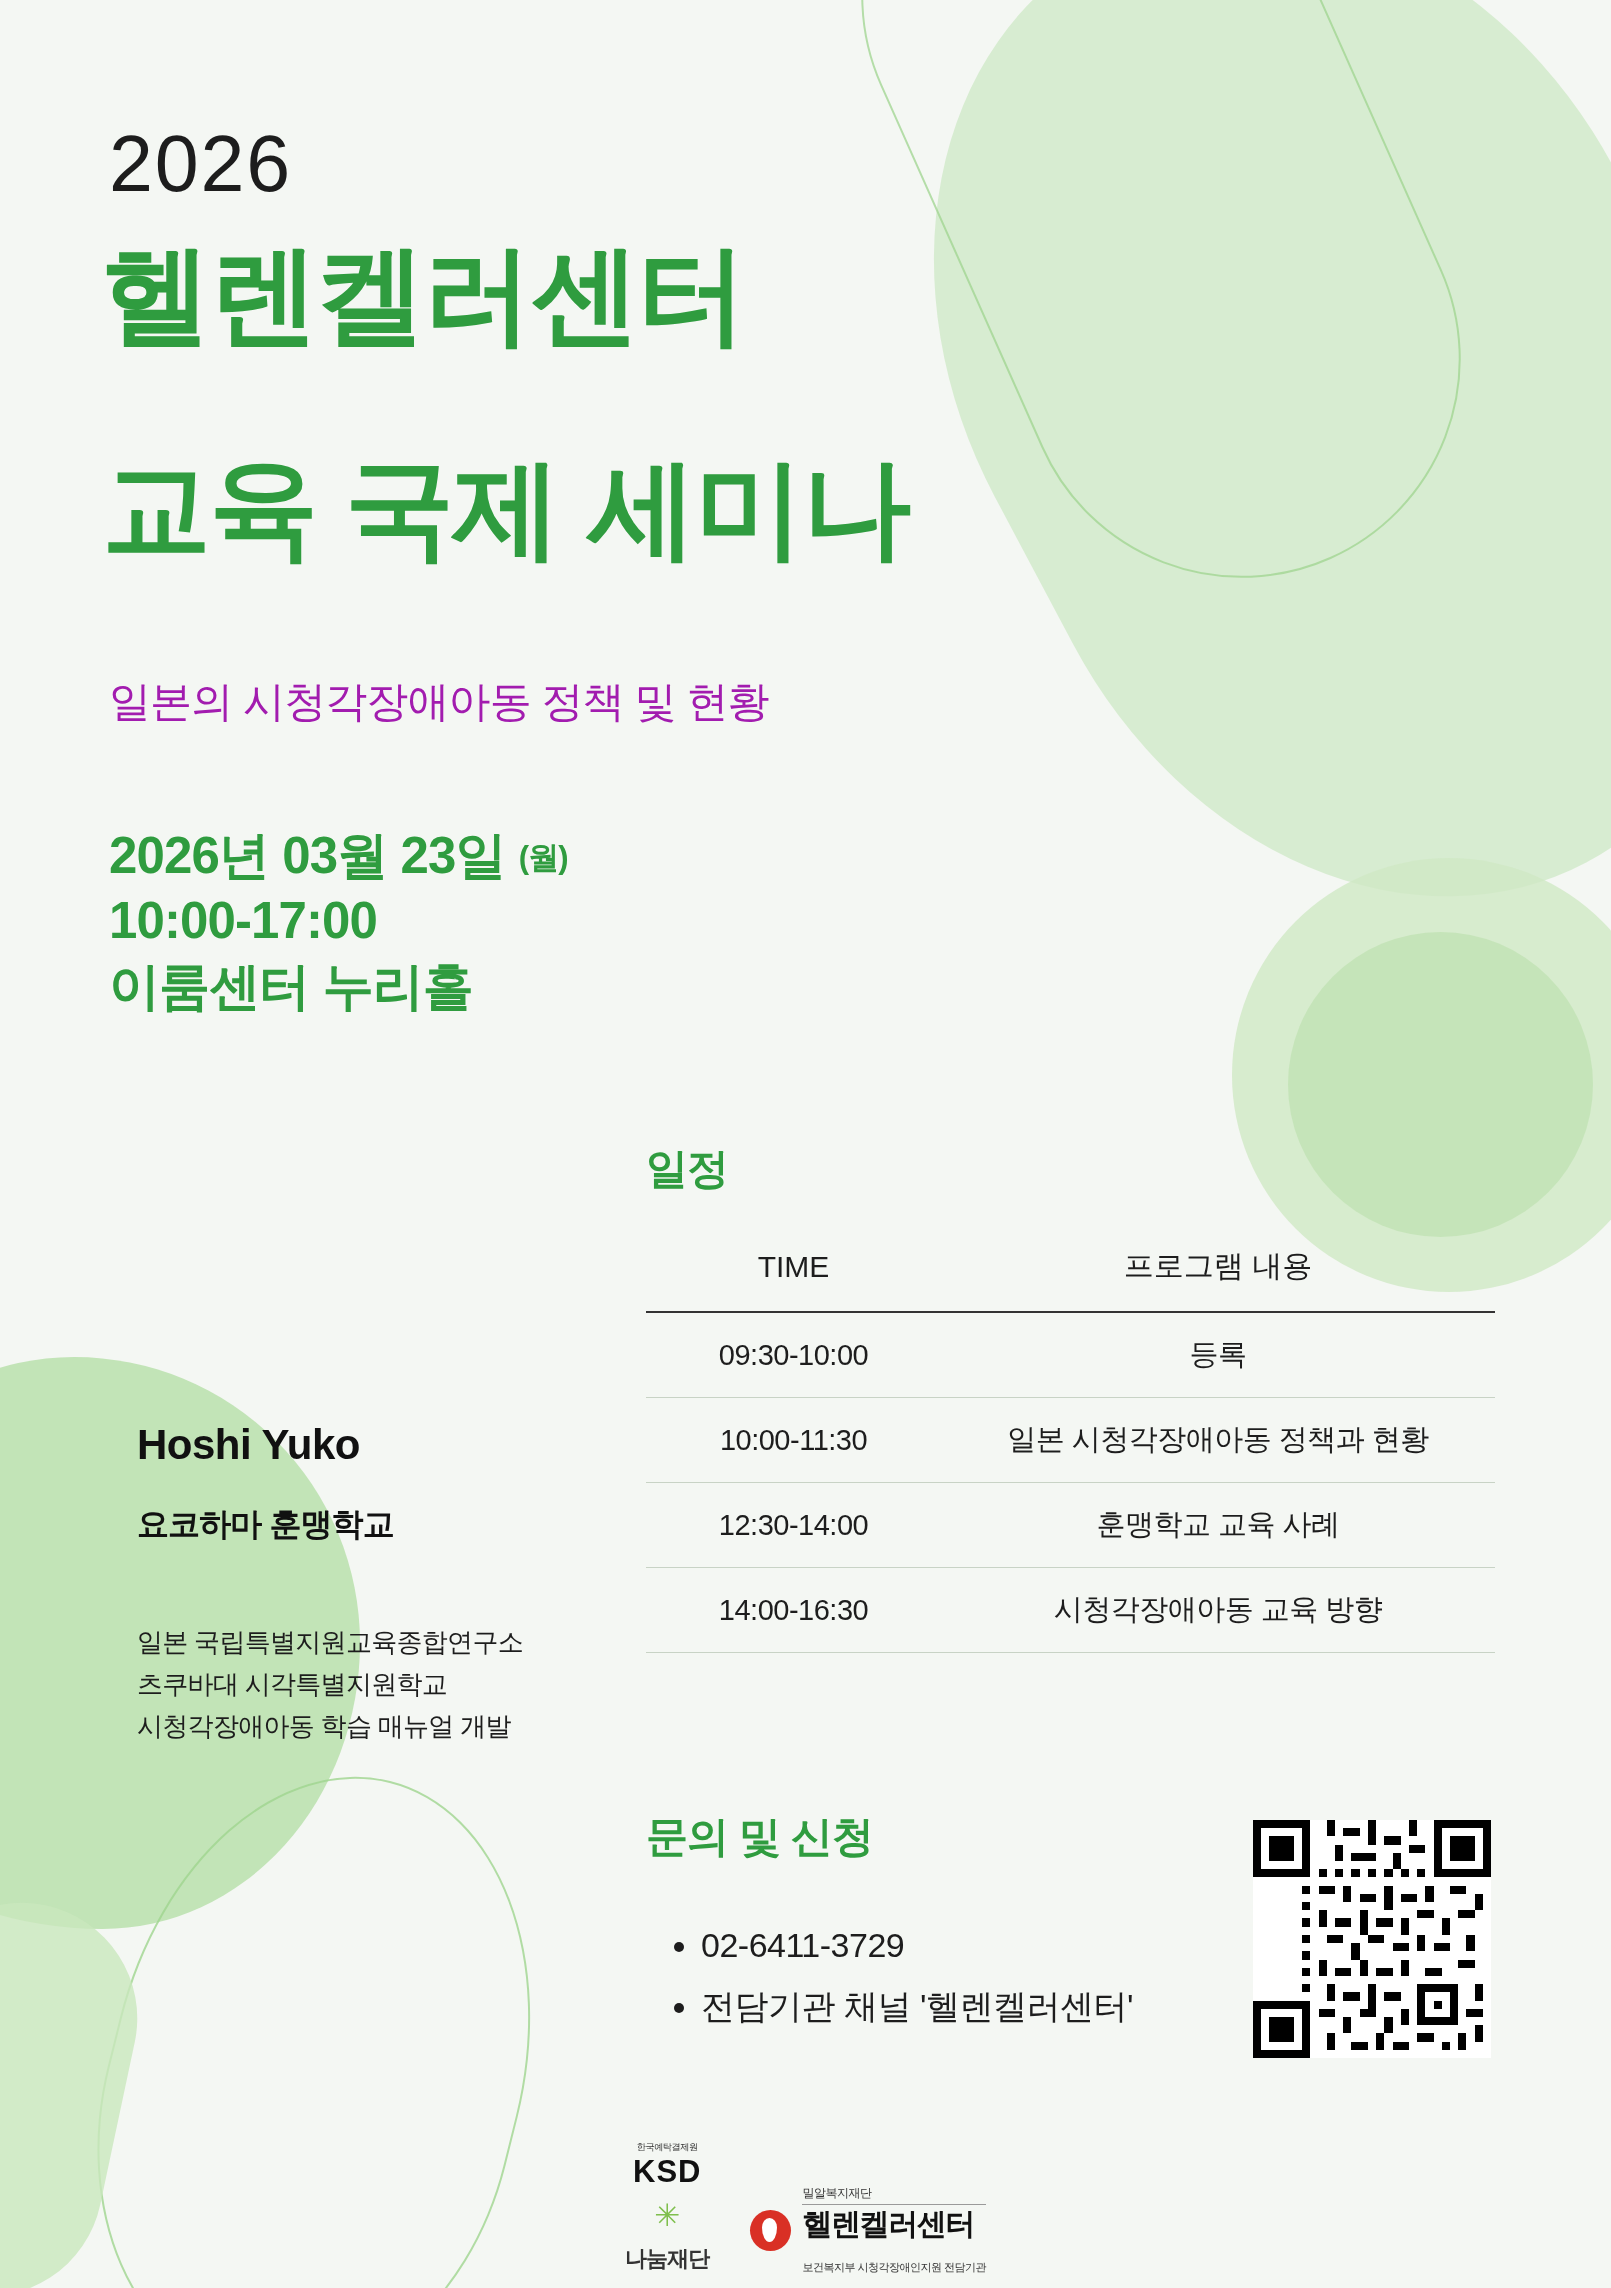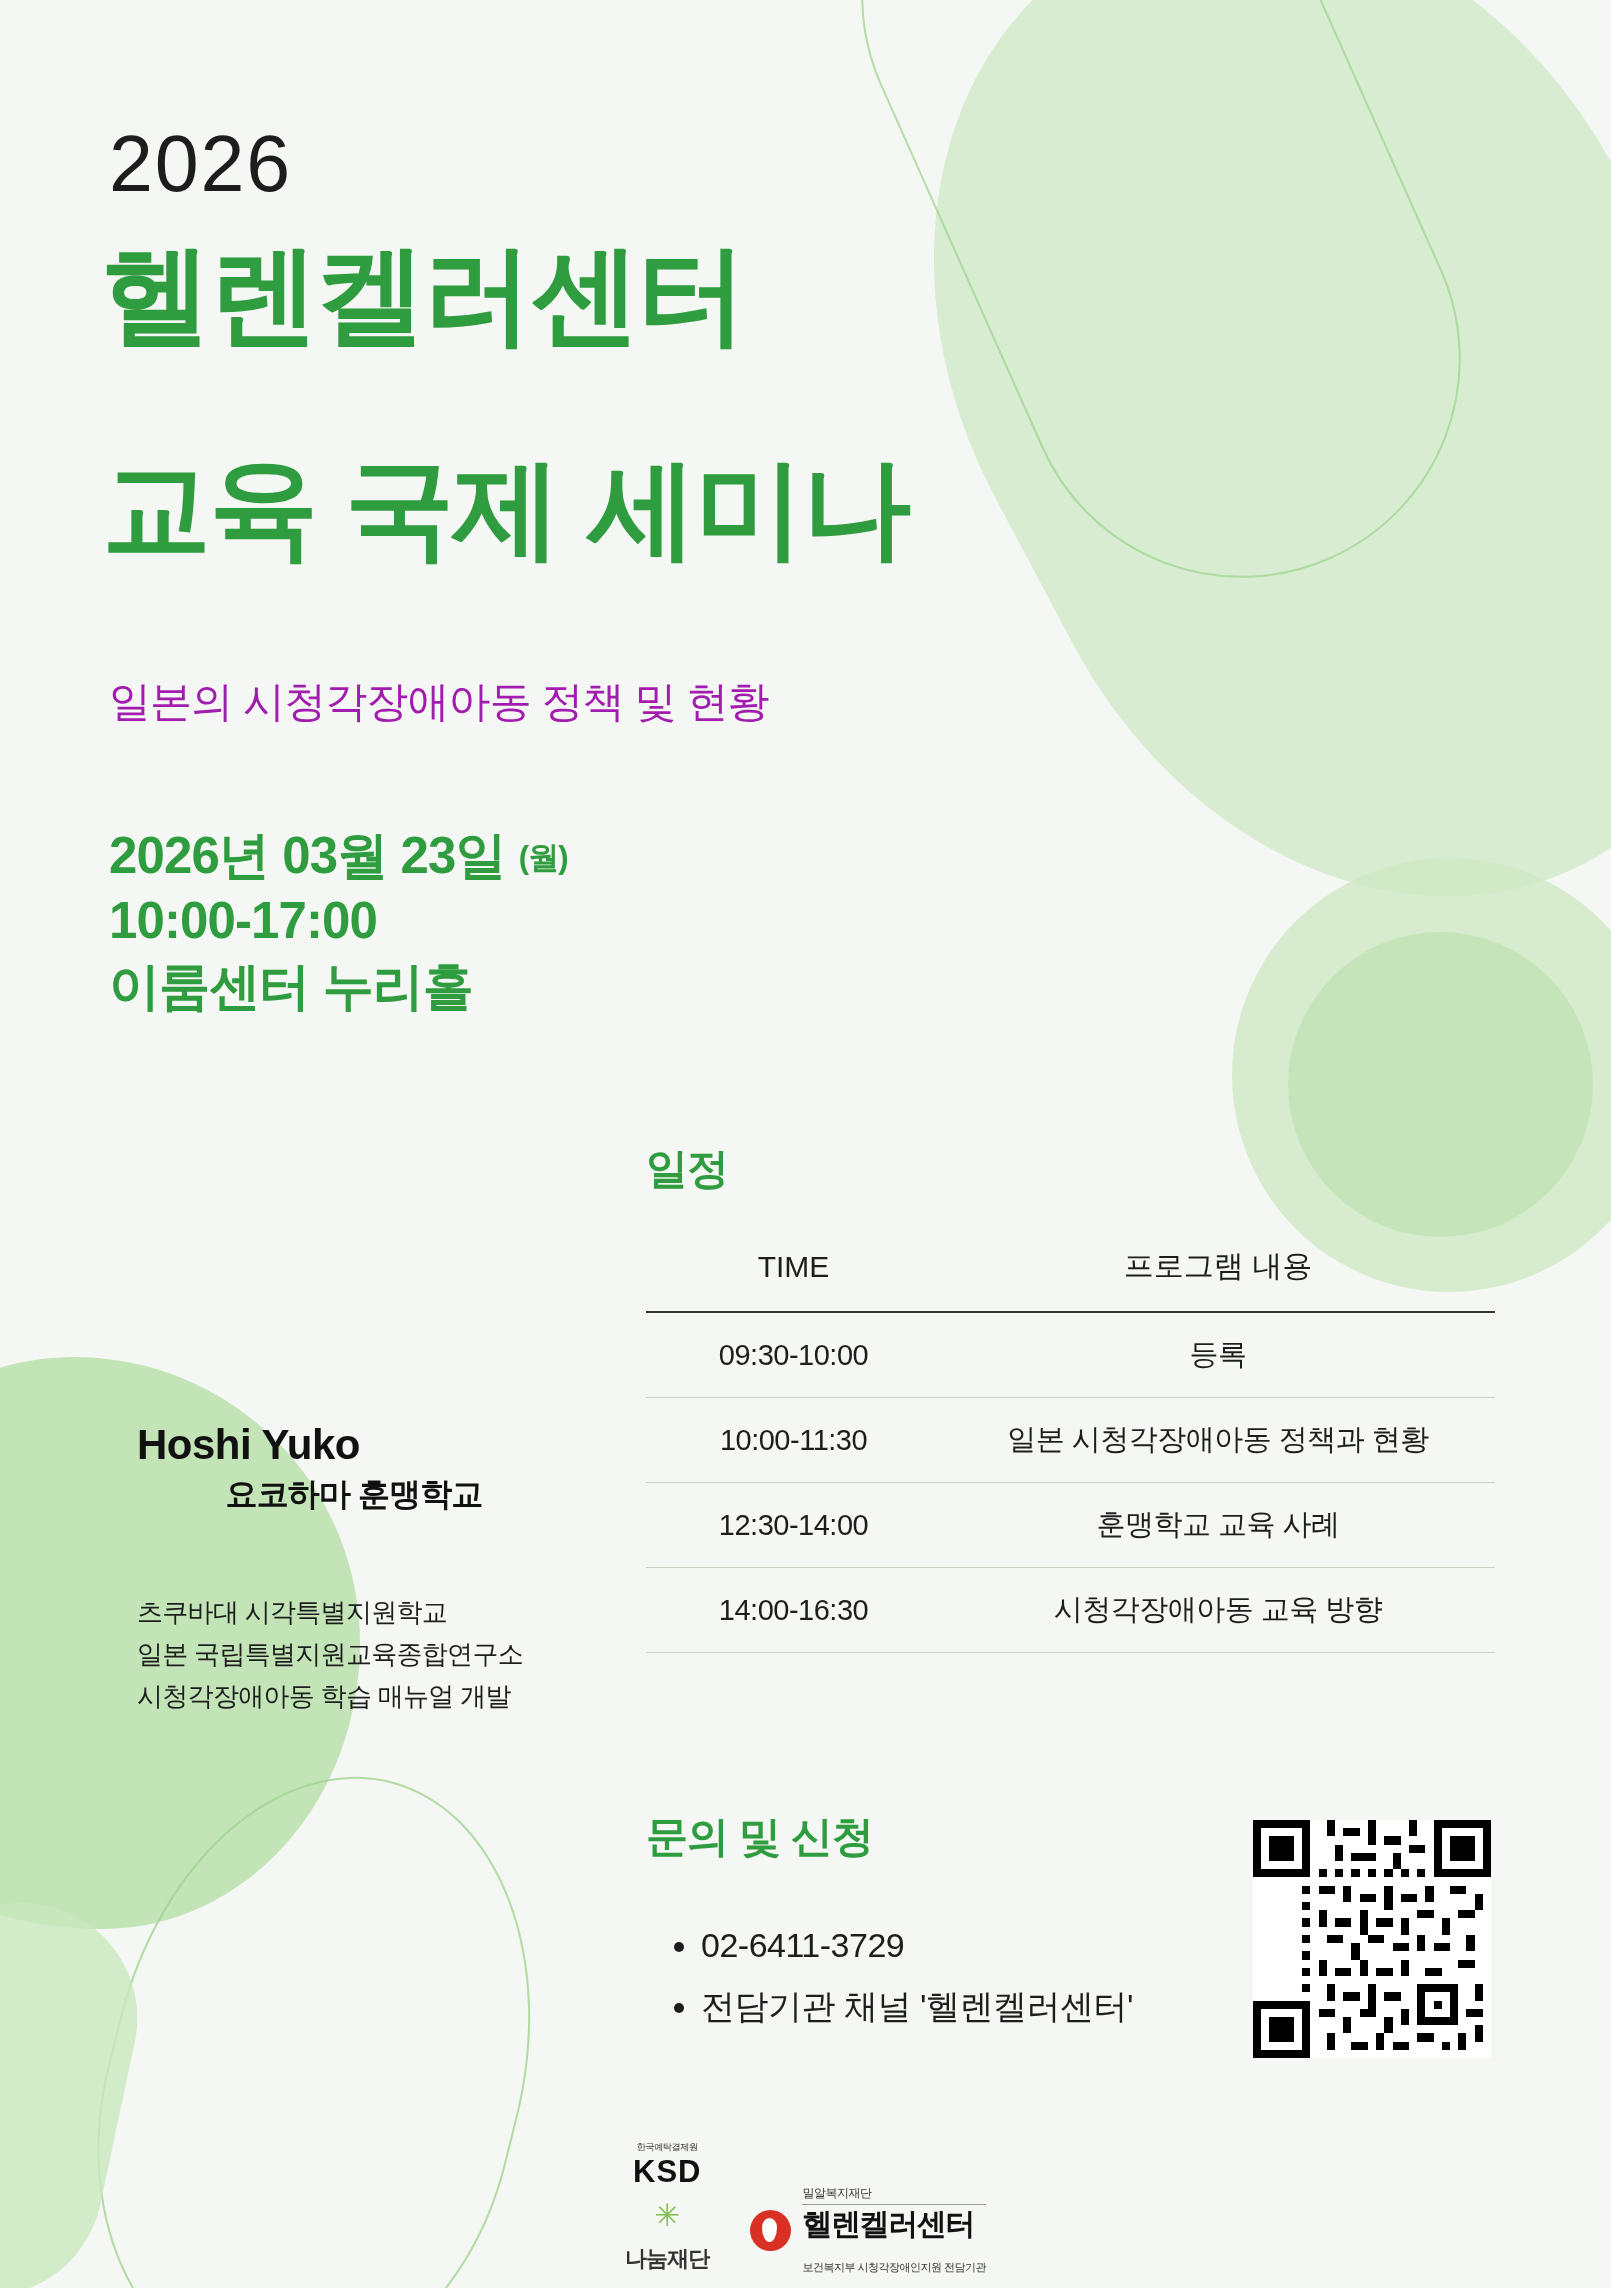--- a/index.html
+++ b/index.html
@@ -199,26 +199,25 @@
     top: 1421px;
     width: 434px;
   }
   .speaker-name {
     font-size: 42px;
     font-weight: 700;
     color: #111;
     letter-spacing: -0.5px;
   }
   .speaker-affil {
-    margin-top: 4px;
+    margin-top: 34px;
     font-size: 32px;
     font-weight: 700;
     color: #111;
     letter-spacing: -0.9px;
-    text-align: center;
   }
   .speaker-notes {
     margin-top: 74px;
     font-size: 26px;
     line-height: 1.62;
     color: #1d1d1d;
     letter-spacing: -0.7px;
   }
 
   .contact-head {
@@ -399,22 +398,22 @@
           <td>시청각장애아동 교육 방향</td>
         </tr>
       </tbody>
     </table>
   </div>
 
   <div class="speaker">
     <div class="speaker-name">Hoshi Yuko</div>
     <div class="speaker-affil">요코하마 훈맹학교</div>
     <div class="speaker-notes">
+      <div>일본 국립특별지원교육종합연구소</div>
       <div>츠쿠바대 시각특별지원학교</div>
-      <div>일본 국립특별지원교육종합연구소</div>
       <div>시청각장애아동 학습 매뉴얼 개발</div>
     </div>
   </div>
 
   <div class="contact-head">문의 및 신청</div>
   <ul class="contact-list">
     <li>02-6411-3729</li>
     <li>전담기관 채널 '헬렌켈러센터'</li>
   </ul>
 

